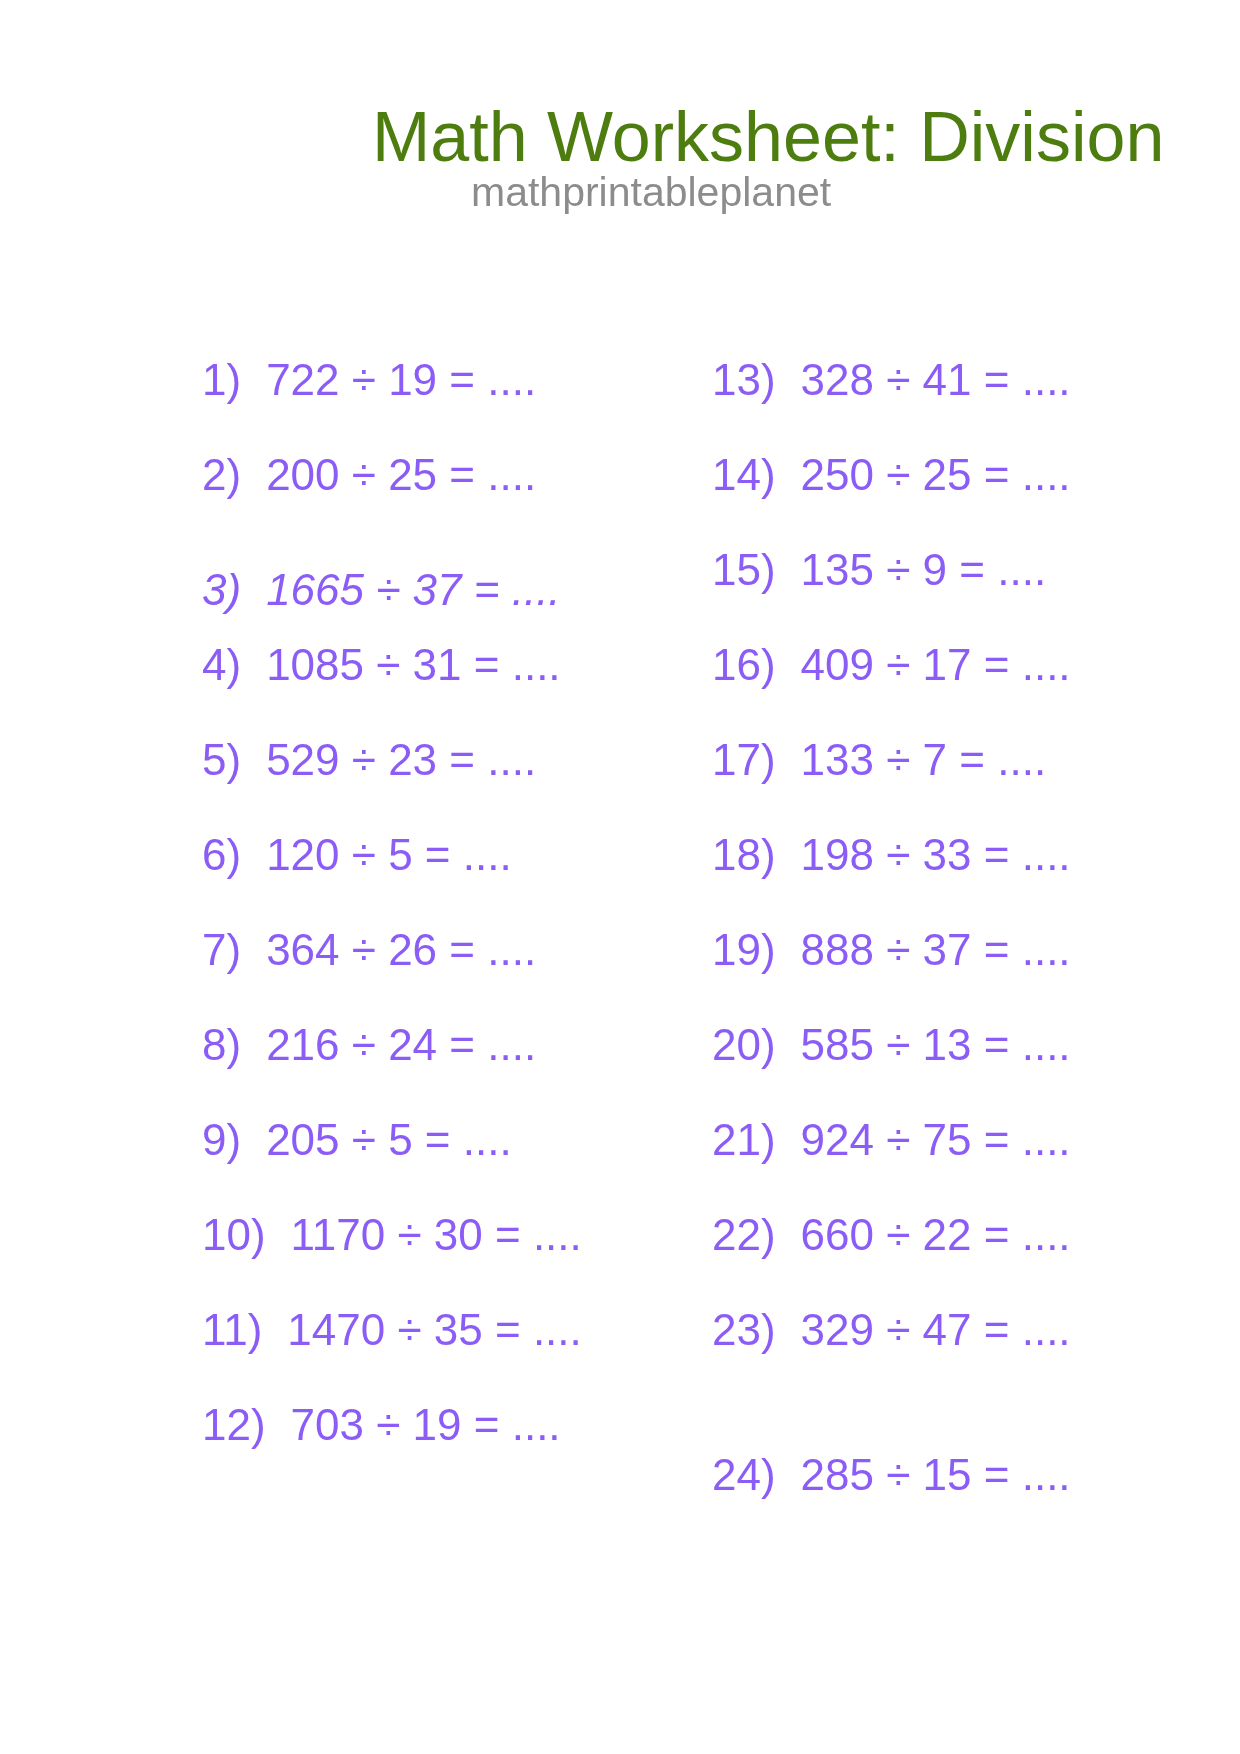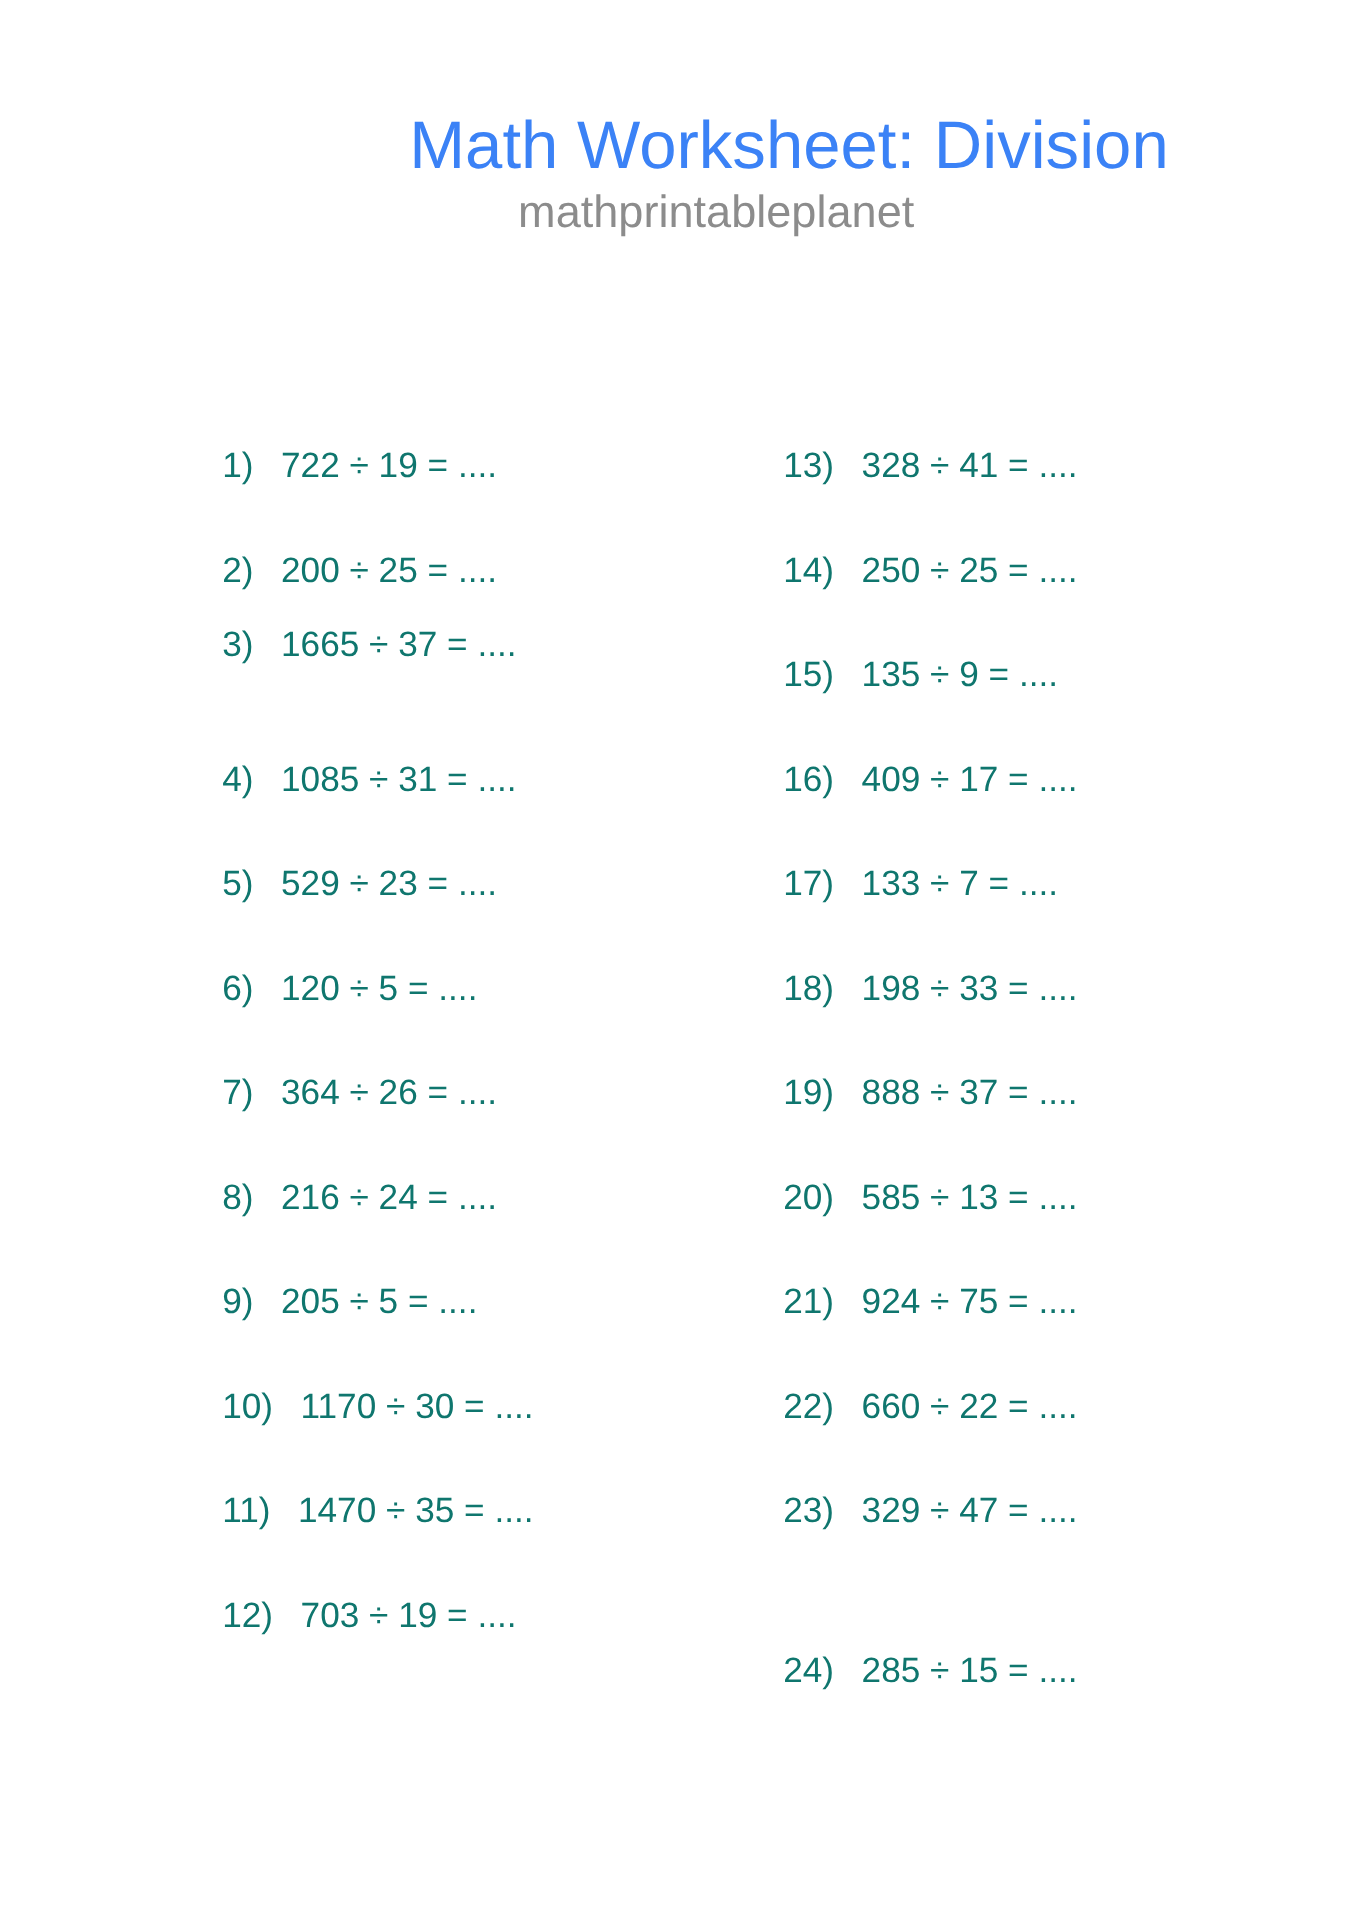--- a/index.html
+++ b/index.html
@@ -16,63 +16,62 @@
   }
   .page {
     position: absolute;
     inset: 0;
     background: #ffffff;
   }
   .title {
     position: absolute;
     left: 372px;
     top: 102px;
-    font-size: 61px;
+    font-size: 70px;
     line-height: 1;
-    color: #3b82f6;
+    color: #4d7c0f;
     white-space: pre;
     letter-spacing: 0;
   }
   .subtitle {
     position: absolute;
     left: 471px;
     top: 172px;
     font-size: 41px;
     line-height: 1;
     color: #8c8c8c;
     white-space: pre;
   }
   .problem-row {
     position: absolute;
     height: 60px;
     line-height: 60px;
-    font-size: 32px;
-    color: #0f766e;
+    font-size: 44px;
+    color: #8b5cf6;
     white-space: pre;
-    margin-top: 43px;
   }
   .problem-row.col-left  { left: 202px; }
   .problem-row.col-right { left: 712px; }
   .p-label {
     display: inline-block;
   }
   .p-expr {
     margin-left: 25px;
   }
 </style>
 </head>
 <body>
 
 <div class="page">
   <div class="title">Math Worksheet: Division</div>
   <div class="subtitle">mathprintableplanet</div>
   <div id="problems">
       <div class="problem-row col-left" style="top: 350px;"><span class="p-label">1)</span><span class="p-expr">722 ÷ 19 = ....</span></div>
       <div class="problem-row col-left" style="top: 445px;"><span class="p-label">2)</span><span class="p-expr">200 ÷ 25 = ....</span></div>
-      <div class="problem-row col-left" style="top: 512px;"><span class="p-label">3)</span><span class="p-expr">1665 ÷ 37 = ....</span></div>
+      <div class="problem-row col-left" style="top: 560px; font-style: italic;"><span class="p-label">3)</span><span class="p-expr">1665 ÷ 37 = ....</span></div>
       <div class="problem-row col-left" style="top: 635px;"><span class="p-label">4)</span><span class="p-expr">1085 ÷ 31 = ....</span></div>
       <div class="problem-row col-left" style="top: 730px;"><span class="p-label">5)</span><span class="p-expr">529 ÷ 23 = ....</span></div>
       <div class="problem-row col-left" style="top: 825px;"><span class="p-label">6)</span><span class="p-expr">120 ÷ 5 = ....</span></div>
       <div class="problem-row col-left" style="top: 920px;"><span class="p-label">7)</span><span class="p-expr">364 ÷ 26 = ....</span></div>
       <div class="problem-row col-left" style="top: 1015px;"><span class="p-label">8)</span><span class="p-expr">216 ÷ 24 = ....</span></div>
       <div class="problem-row col-left" style="top: 1110px;"><span class="p-label">9)</span><span class="p-expr">205 ÷ 5 = ....</span></div>
       <div class="problem-row col-left" style="top: 1205px;"><span class="p-label">10)</span><span class="p-expr">1170 ÷ 30 = ....</span></div>
       <div class="problem-row col-left" style="top: 1300px;"><span class="p-label">11)</span><span class="p-expr">1470 ÷ 35 = ....</span></div>
       <div class="problem-row col-left" style="top: 1395px;"><span class="p-label">12)</span><span class="p-expr">703 ÷ 19 = ....</span></div>
       <div class="problem-row col-right" style="top: 350px;"><span class="p-label">13)</span><span class="p-expr">328 ÷ 41 = ....</span></div>

